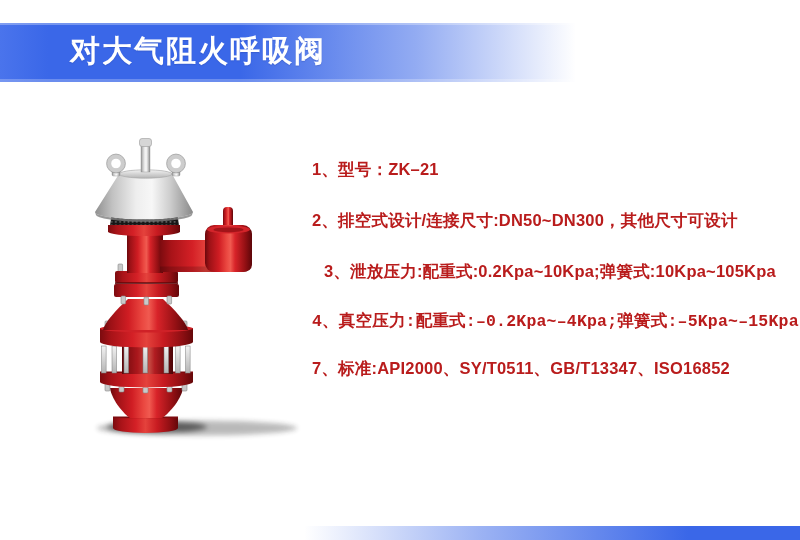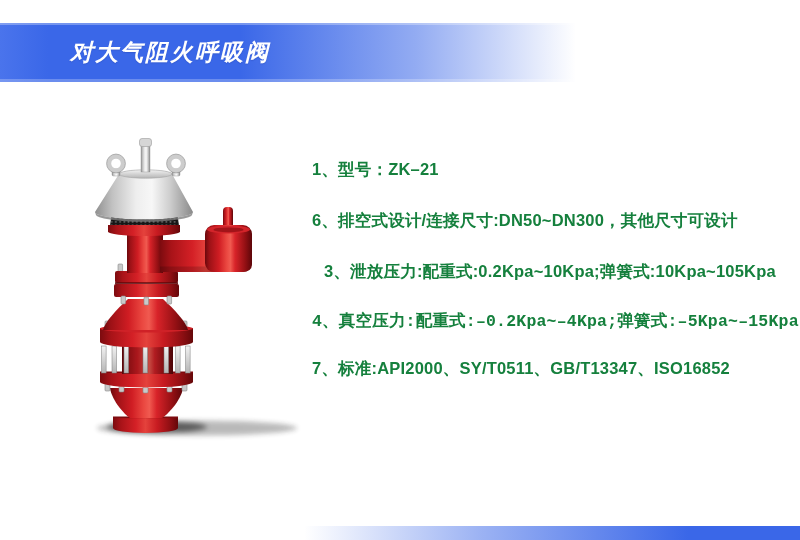--- a/index.html
+++ b/index.html
@@ -10,30 +10,29 @@
   .page{position:relative;width:800px;height:540px;background:#ffffff;overflow:hidden;}
 
   
   .header-bar{
     position:absolute;left:0;top:23px;width:100%;height:59px;
     background:linear-gradient(to right,#4a74ec 0%,#3a67e8 6%,#3a67e8 30%,rgba(58,103,232,0.55) 52%,rgba(58,103,232,0) 72%);
     box-shadow:inset 0 2px 0 rgba(255,255,255,.30), inset 0 -3px 0 rgba(255,255,255,.25);
   }
   .header-title{
     position:absolute;left:70px;top:50%;transform:translateY(-53%);
-    color:#ffffff;font-size:23px;font-weight:bold;letter-spacing:2px;white-space:nowrap;
+    color:#ffffff;font-size:30px;font-weight:bold;letter-spacing:2px;white-space:nowrap;
     text-shadow:0 1px 1px rgba(40,70,170,.35);
-    font-style:italic;
   }
 
   
   .spec-list{position:absolute;left:0;top:0;width:800px;height:540px;}
   .spec-item{
     position:absolute;left:312px;width:482px;
-    font-size:16.5px;font-weight:600;color:#15803d;
+    font-size:16.5px;font-weight:600;color:#b91c1c;
     white-space:nowrap;letter-spacing:0.2px;line-height:22px;
   }
   .spec-item:nth-of-type(1){top:158px;}
   .spec-item:nth-of-type(2){top:209px;}
   .spec-item:nth-of-type(3){top:260px;margin-left:12px;}
   .spec-item:nth-of-type(4){top:311px;font-family:Liberation Mono, monospace;}
   .spec-item:nth-of-type(5){top:357px;}
   .spec-item:nth-of-type(6){top:408px;}
   .spec-item:nth-of-type(7){top:460px;margin-left:22px;}
 
@@ -187,21 +186,21 @@
       <circle cx="121" cy="38.5" r="7" fill="none" stroke="#cdcdcd" stroke-width="4.4"></circle>
       <circle cx="121" cy="38.5" r="9.4" fill="none" stroke="#8f8f8f" stroke-width="0.7"></circle>
 
       <rect x="86" y="19" width="9" height="28" fill="url(#gGrey)" stroke="#8f8f8f" stroke-width="0.4"></rect>
       <rect x="84.5" y="13.5" width="12" height="8" rx="2.5" fill="#d6d6d6" stroke="#9a9a9a" stroke-width="0.6"></rect>
     </svg>
   </div>
 
   <div class="spec-list">
     <div class="spec-item">1、型号：ZK–21</div>
-    <div class="spec-item">6、排空式设计/连接尺寸:DN50~DN300，其他尺寸可设计</div>
+    <div class="spec-item">2、排空式设计/连接尺寸:DN50~DN300，其他尺寸可设计</div>
     <div class="spec-item">3、泄放压力:配重式:0.2Kpa~10Kpa;弹簧式:10Kpa~105Kpa</div>
     <div class="spec-item">4、真空压力:配重式:–0.2Kpa~–4Kpa;弹簧式:–5Kpa~–15Kpa</div>
     <div class="spec-item">7、标准:API2000、SY/T0511、GB/T13347、ISO16852</div>
   </div>
 
   <div class="bottom-bar"></div>
 
 </div>
 
 </body></html>

